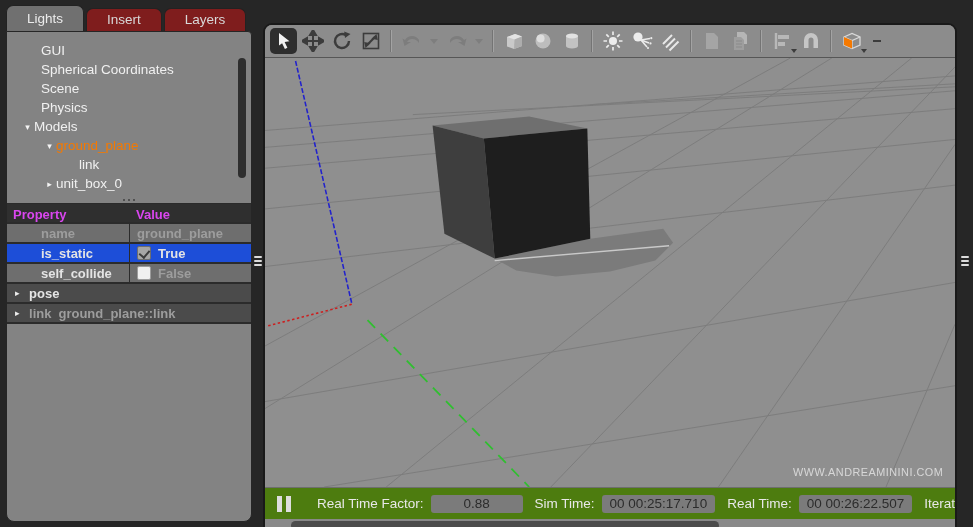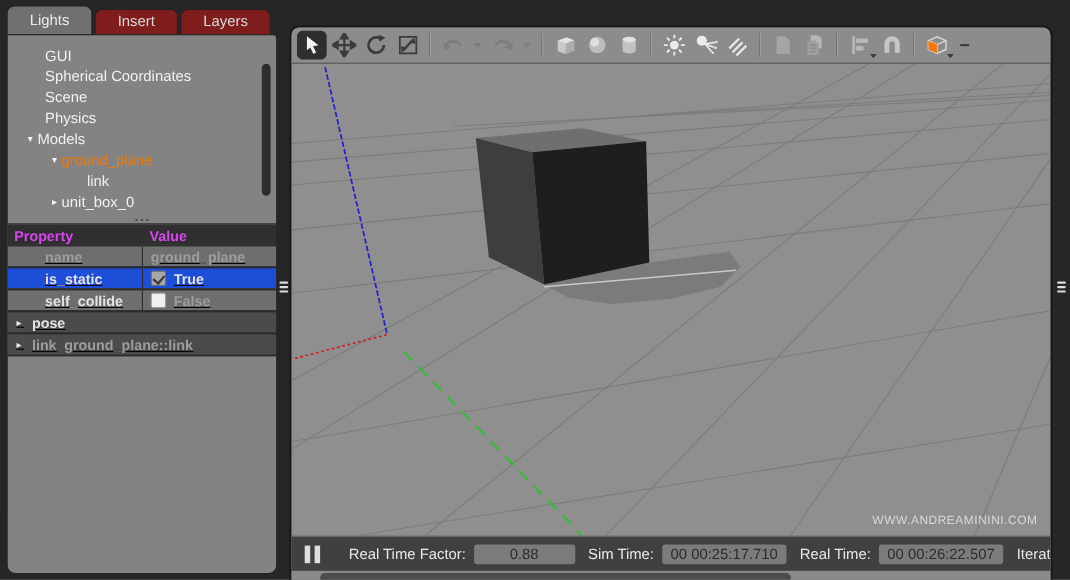--- a/index.html
+++ b/index.html
@@ -39,21 +39,21 @@
   .tree-scroll { position:absolute; right:5px; top:26px; width:8px; height:120px; background:#2e2e2e; border-radius:4px; }
 
   .hsplit { height:6px; display:flex; justify-content:center; align-items:center; gap:3px; }
   .hsplit i { width:2px; height:2px; background:#3f3f3f; border-radius:1px; }
 
   
   .ptable { border-top:1px solid #2b2b2b; border-bottom:2px solid #2b2b2b; font-size:13px; font-weight:bold; }
   .phead { height:18px; background:#2f2f2f; color:#d946ef; display:flex; align-items:flex-end; }
   .phead .c1 { width:122px; padding-left:6px; }
   .phead .c2 { flex:1; padding-left:7px; }
-  .prow { display:flex; align-items:center; height:20px; border-top:2px solid #2b2b2b;text-decoration:underline; }
+  .prow { display:flex; align-items:center; height:20px; border-top:2px solid #2b2b2b; }
   .prow .c1 { width:122px; padding-left:34px; display:flex; align-items:center; height:100%; }
   .prow .c2 { flex:1; padding-left:7px; display:flex; align-items:center; gap:7px; height:100%; }
   .prow .c2.vline { border-left:1px solid #2b2b2b; }
   .bg-light { background:#6e6e6e; }
   .bg-mid { background:#1d4ed8; }
   .bg-dark { background:#4b4b4b; }
   .txt-dim { color:#9d9d9d; }
   .txt-lit { color:#e4e4e4; }
   .grp .c1 { width:auto; padding-left:8px; gap:7px; }
   .grp .garr { font-size:9px; color:#efefef; }
@@ -86,21 +86,21 @@
     border-top:5px solid #7e7e7e; margin:0 3px; }
   .dd-on-icon { position:absolute; right:-2px; bottom:1px; border-left:3.5px solid transparent;
     border-right:3.5px solid transparent; border-top:4.5px solid #3c3c3c; width:0; height:0; }
   .tb-dash { width:8px; height:2px; background:#3c3c3c; margin-left:6px; }
 
   
   .viewport { flex:1 1 auto; position:relative; overflow:hidden; }
   .viewport svg { display:block; width:100%; height:100%; }
 
   
-  .statusbar { flex:0 0 32px; background:#404040; border-top:1px solid #6e6e6e;
+  .statusbar { flex:0 0 32px; background:#4d7c0f; border-top:1px solid #6e6e6e;
     display:flex; align-items:center; padding-left:12px; white-space:nowrap;
     color:#e8e8e8; font-size:13.5px; overflow:hidden; }
   .pausebtn { display:flex; gap:4px; margin-right:12px; }
   .pausebtn i { width:5px; height:16px; background:#dedede; }
   .stepbtn { width:7px; height:3px; background:#3a3a3a; margin:8px 14px 0 0; }
   .field { background:#7b7b7b; color:#2c2c2c; border-radius:3px; padding:1px 8px 2px 8px;
     margin:0 0 0 7px; font-size:13.5px; }
   .sb-label { margin-left:12px; }
   .sb-label.first { margin-left:0; }
 

